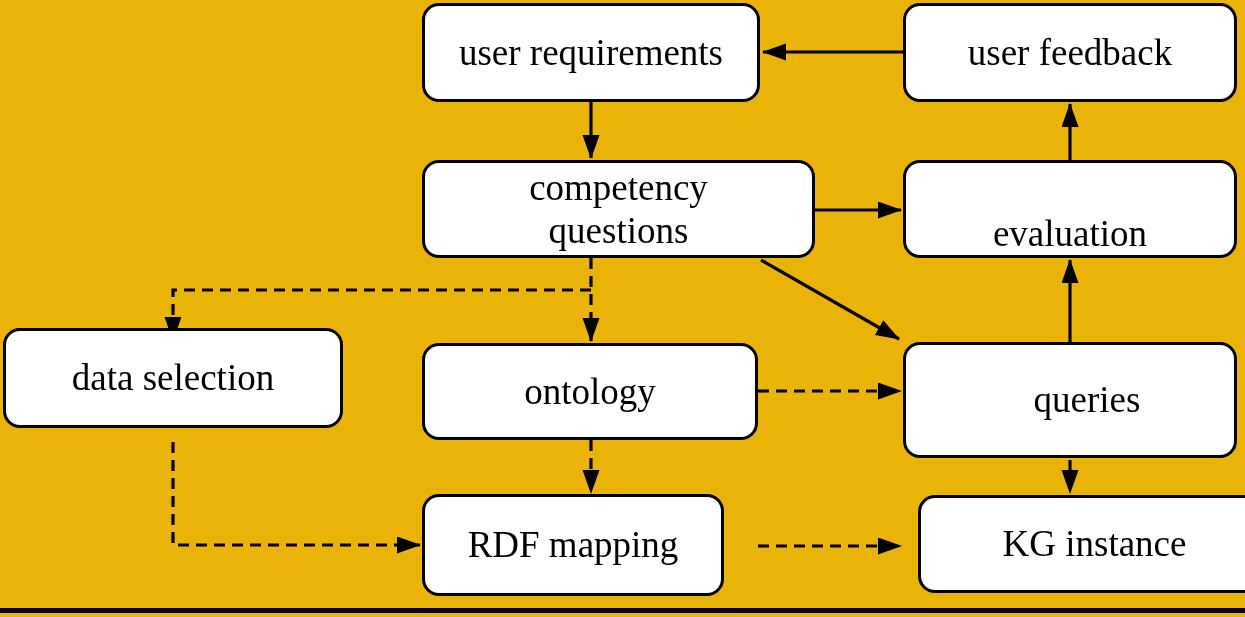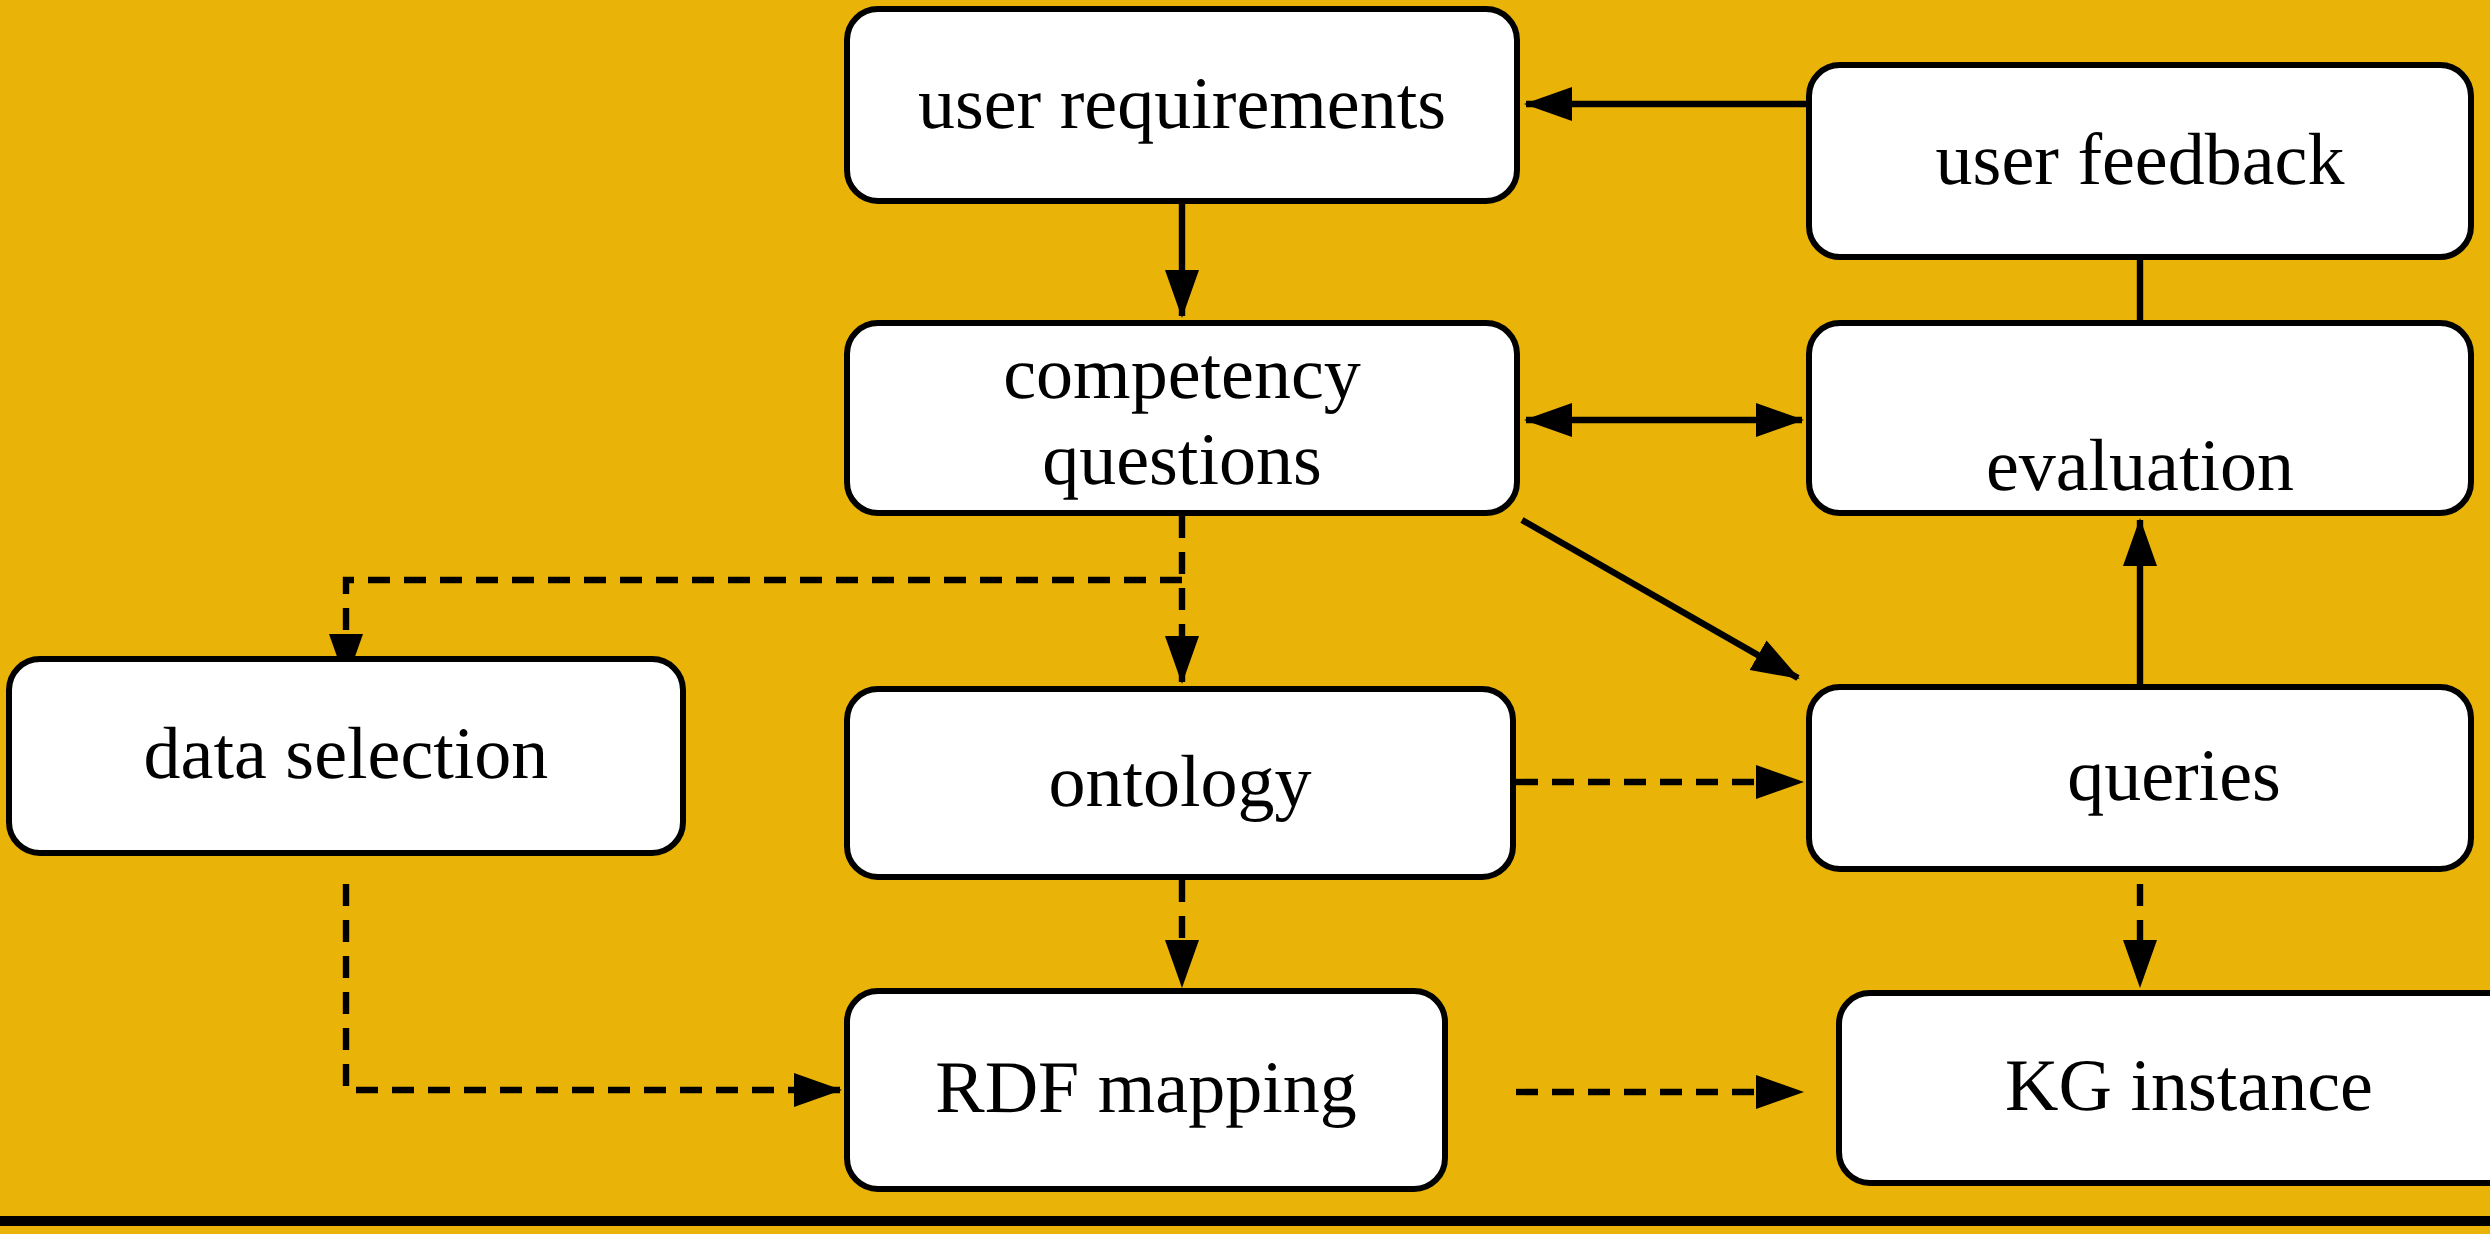--- a/index.html
+++ b/index.html
@@ -71,22 +71,22 @@
       <polyline points="591,258 591,341" class="edge dashed" marker-end="url(#arrow)"></polyline>
       <polyline points="591,290 173,290 173,340" class="edge dashed" marker-end="url(#arrow)"></polyline>
       <polyline points="173,442 173,545 420,545" class="edge dashed" marker-end="url(#arrow)"></polyline>
       <polyline points="591,440 591,493" class="edge dashed" marker-end="url(#arrow)"></polyline>
       <polyline points="758,391 901,391" class="edge dashed" marker-end="url(#arrow)"></polyline>
       <polyline points="758,546 901,546" class="edge dashed" marker-end="url(#arrow)"></polyline>
       <polyline points="1070,442 1070,493" class="edge dashed" marker-end="url(#arrow)"></polyline>
     </svg>
   <div class="bottom-rule" style="top: 608px; height: 5px;"></div>
 <div class="node" style="left: 422px; top: 3px; width: 338px; height: 99px;"><span>user requirements</span></div>
-    <div class="node" style="left: 903px; top: 3px; width: 334px; height: 99px; margin-top: 28px;"><span>user feedback</span></div>
-    <div class="node" style="left: 422px; top: 160px; width: 338px; height: 98px;"><span>competency
+    <div class="node" style="left: 903px; top: 3px; width: 334px; height: 99px;"><span>user feedback</span></div>
+    <div class="node" style="left: 422px; top: 160px; width: 393px; height: 98px;"><span>competency
 questions</span></div>
     <div class="node" style="left: 903px; top: 160px; width: 334px; height: 98px; align-items: flex-end;"><span>evaluation</span></div>
     <div class="node" style="left: 3px; top: 328px; width: 340px; height: 100px;"><span>data selection</span></div>
     <div class="node" style="left: 422px; top: 343px; width: 336px; height: 97px;"><span>ontology</span></div>
-    <div class="node" style="left: 903px; top: 342px; width: 334px; height: 94px; padding-left: 34px;"><span>queries</span></div>
+    <div class="node" style="left: 903px; top: 342px; width: 334px; height: 116px; padding-left: 34px;"><span>queries</span></div>
     <div class="node" style="left: 422px; top: 494px; width: 302px; height: 102px;"><span>RDF mapping</span></div>
     <div class="node" style="left: 918px; top: 495px; width: 353px; height: 98px; align-items: center;"><span>KG instance</span></div>
   </div>
 
 </body></html>

